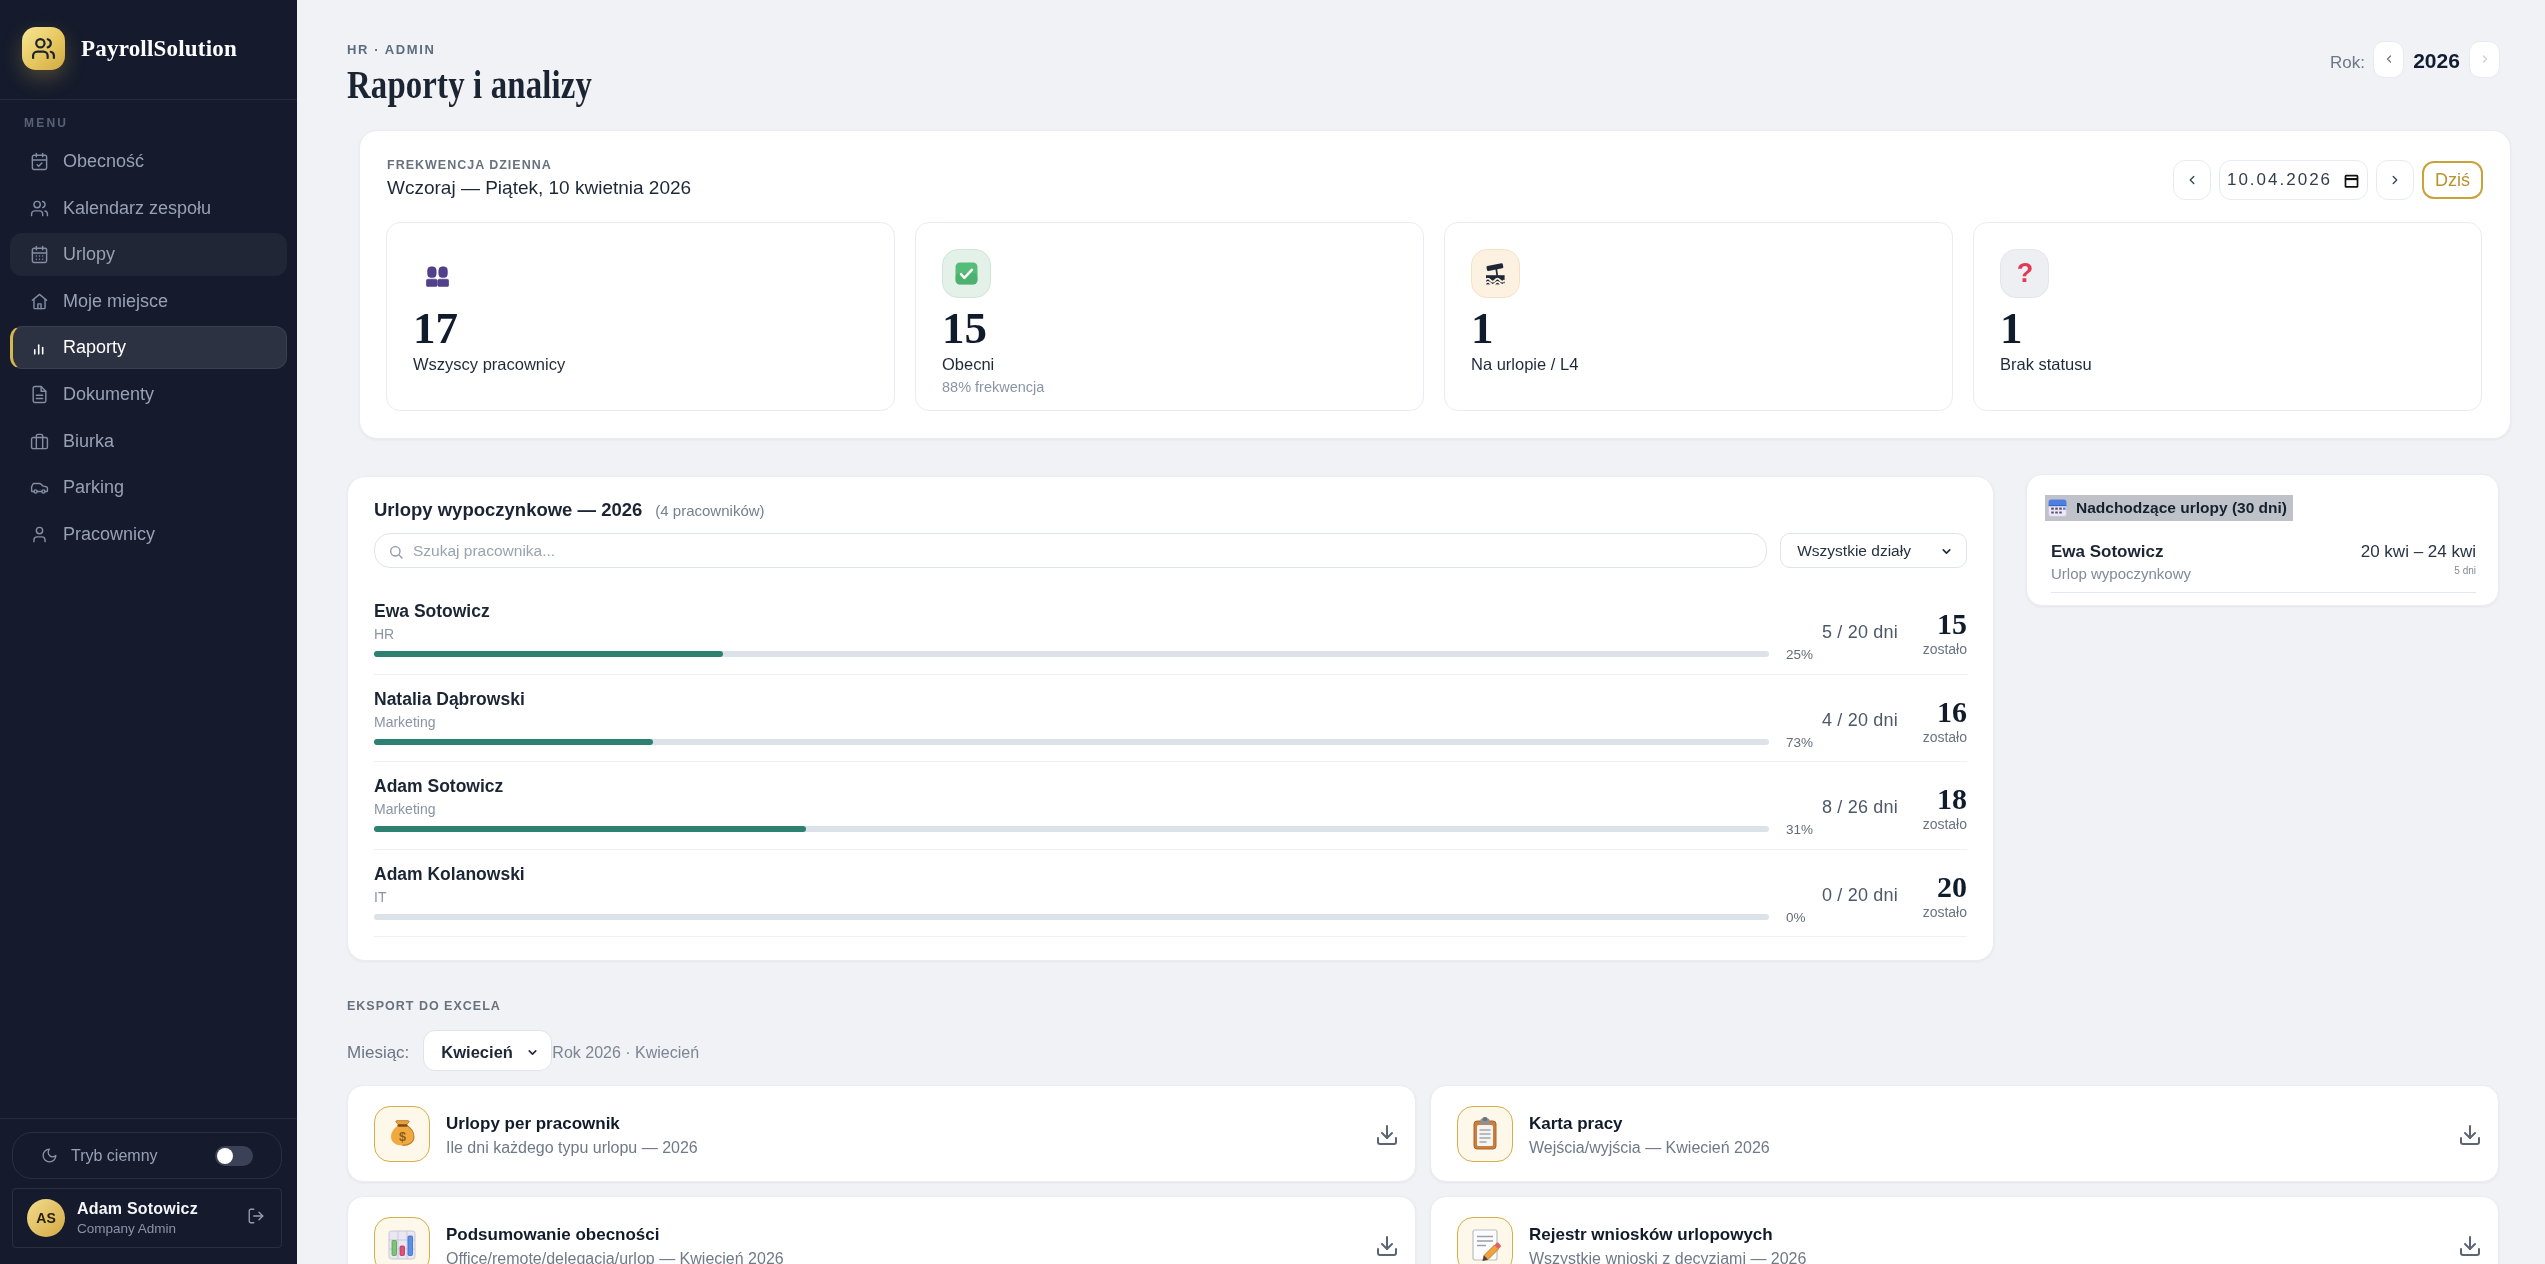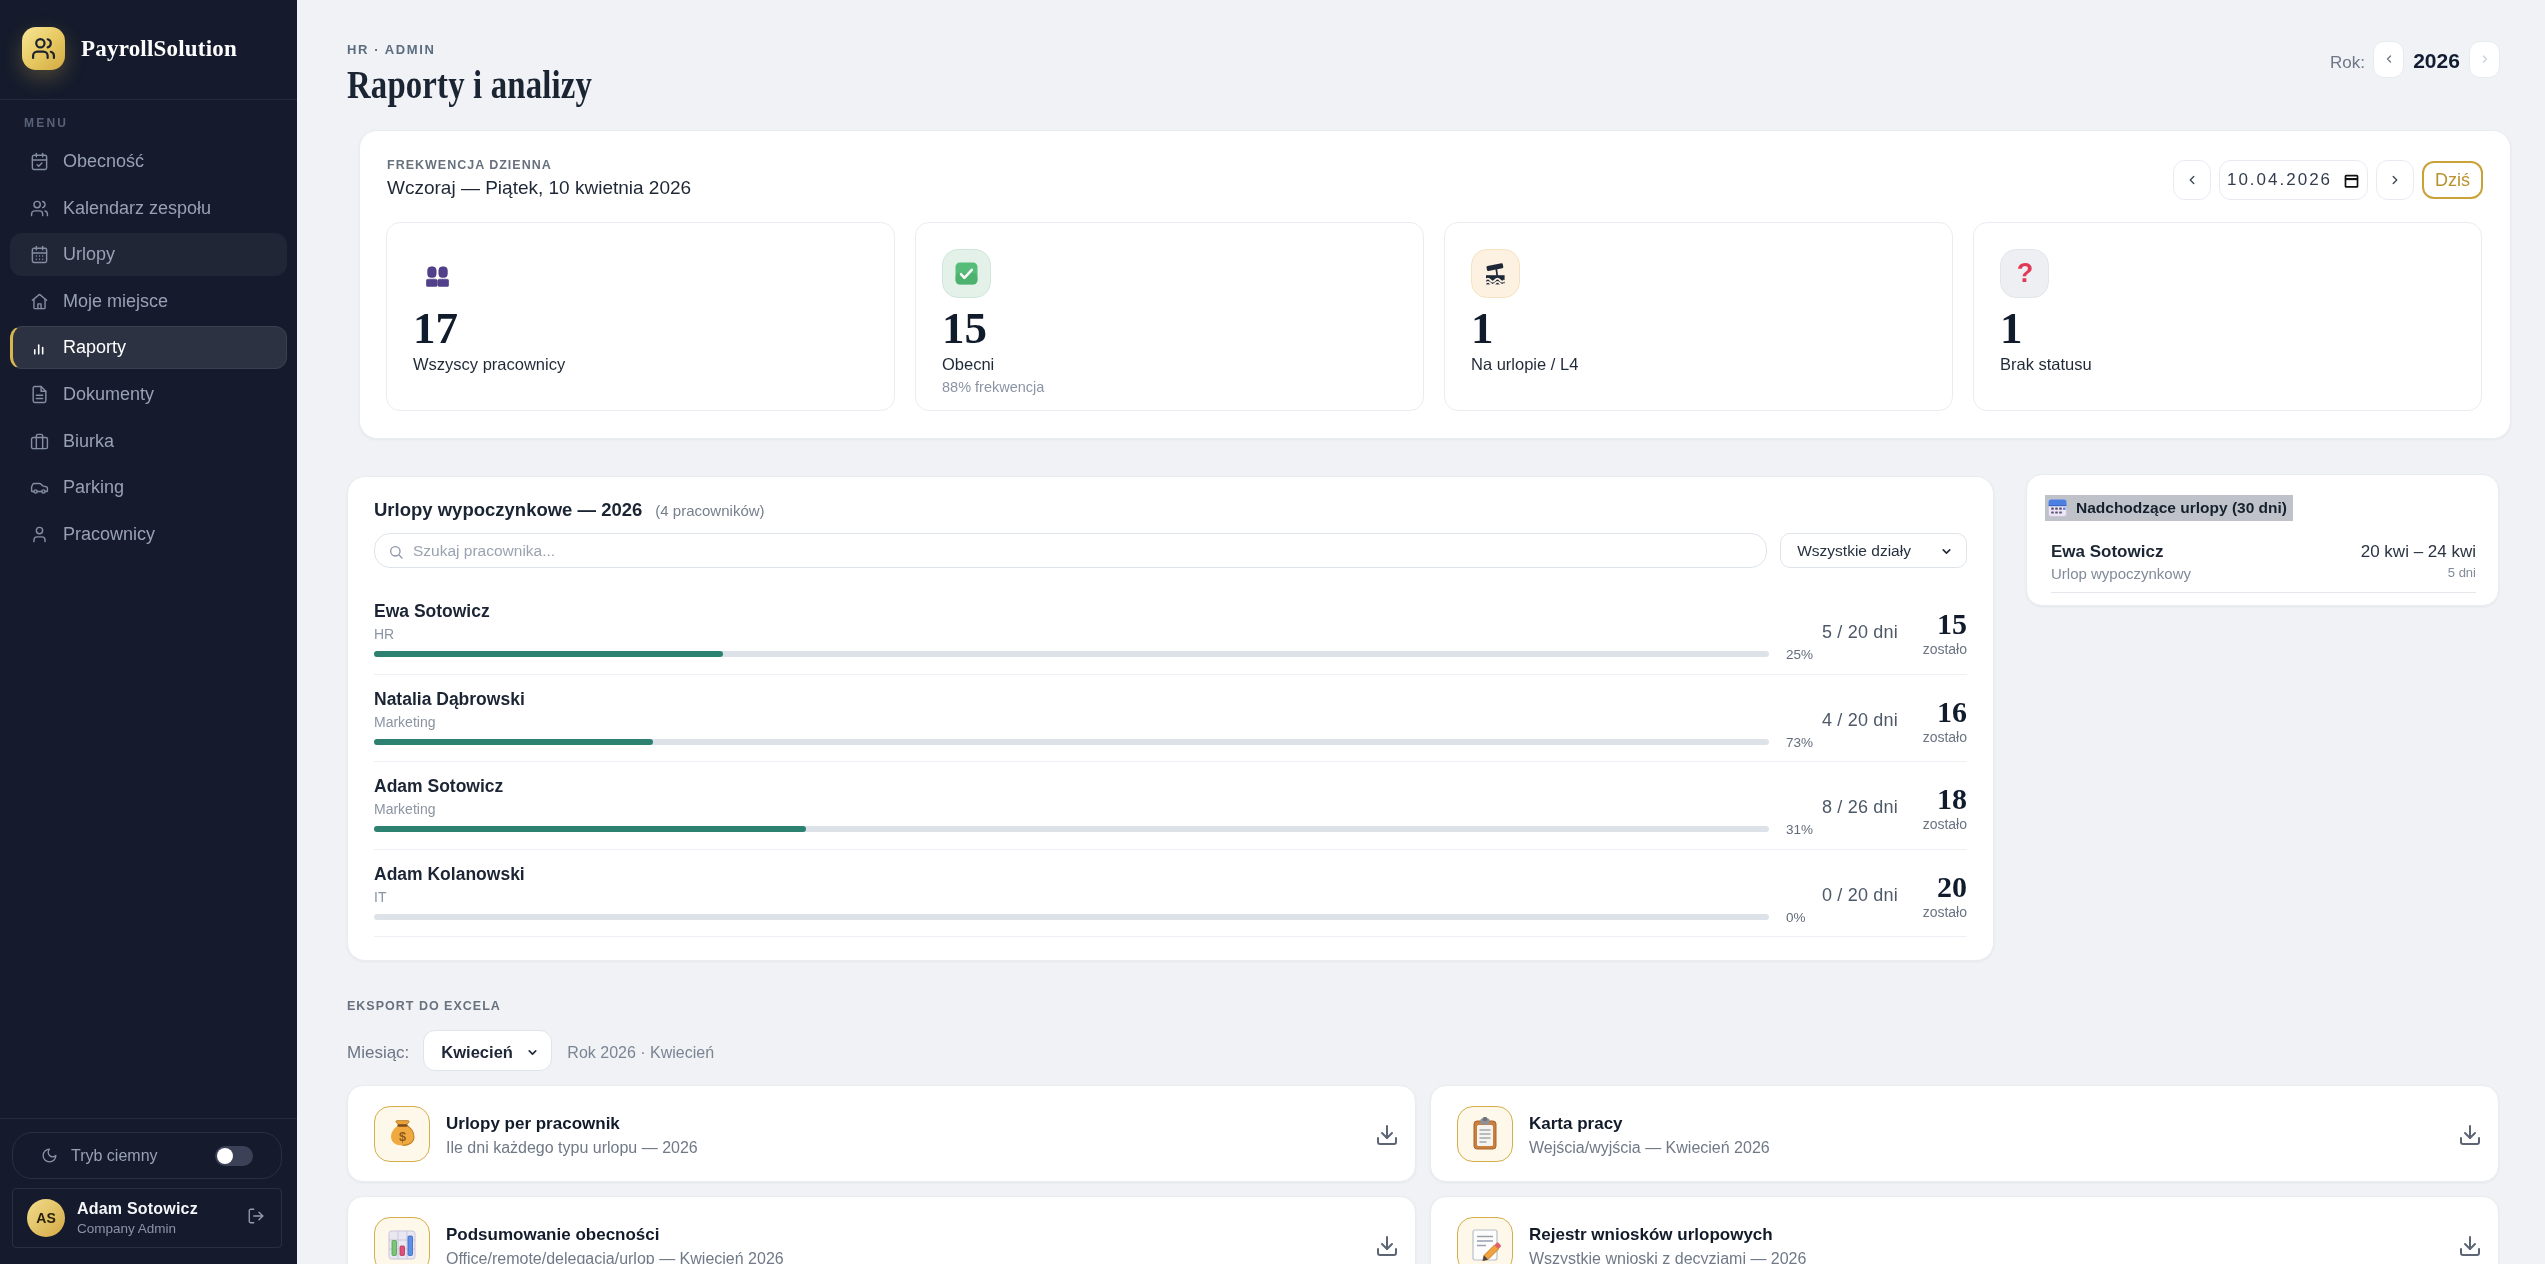--- a/index.html
+++ b/index.html
@@ -87,30 +87,30 @@
 
 
 .card-up { left:1729px; top:474px; width:473px; height:132px; border-radius:16px; padding:20px 22px 0 24px; }
 .up-title { display:inline-flex; align-items:center; background:#bfc3c9; padding:2px 6px 3px 2px; font-size:15.5px; font-weight:700; color:#15202e; margin-left:-6px; }
 .up-title svg { margin-right:8px; }
 .up-row { position:relative; margin-top:20px; }
 .up-nm { font-size:17px; font-weight:700; color:#1c2534; }
 .up-tp { margin-top:3px; font-size:15px; color:#818b99; }
 .up-r { position:absolute; right:0; top:0; text-align:right; }
 .up-d { font-size:17px; color:#2a3443; }
-.up-n { margin-top:3px; font-size:13px; color:#818b99; }
+.up-n { margin-top:3px; font-size:10px; color:#818b99; }
 .up-div { margin-top:10px; height:1px; background:#e4e8ed; }
 
 
 .exp-label { position:absolute; left:50px; top:999px; font-size:12.5px; font-weight:700; letter-spacing:1px; color:#68727f; }
 .month-row { position:absolute; left:50px; top:1030px; height:41px; display:flex; align-items:center; }
 .month-row .lbl { font-size:17px; color:#6b7585; margin-top:4px; }
 .msel { position:relative; margin-left:14px; width:129px; height:41px; background:#fff; border:1px solid #dfe4ea; border-radius:12px; padding-top:4px; font-size:16.5px; font-weight:700; color:#1c2636; display:flex; align-items:center; padding-left:17px; }
 .msel svg { position:absolute; right:12px; top:15px; width:13px; height:13px; color:#222c3a; }
-.month-row .info { margin-left:15px; font-size:16px; color:#7b8594; margin-top:4px; }
+.month-row .info { font-size:16px; color:#7b8594; margin-top:4px; }
 .exp-card { border-radius:16px; padding:22px 16px 22px 26px; display:flex; align-items:center; }
 .exp-ico { width:56px; height:56px; border-radius:16px; background:#fdf8e9; border:1.5px solid #d5ae4a; display:flex; align-items:center; justify-content:center; }
 .exp-meta { margin-left:16px; margin-top:3px; }
 .exp-t { font-size:17px; font-weight:700; color:#111b2a; }
 .exp-s { margin-top:5px; font-size:16px; color:#6f7987; }
 .exp-dl { margin-left:auto; margin-top:6px; color:#5b6573; }
 .exp-dl svg { width:24px; height:24px; }
 .r1 { top:1085px; height:97px; }
 .r2 { top:1196px; height:97px; }
 .c1 { left:50px; width:1069px; }

